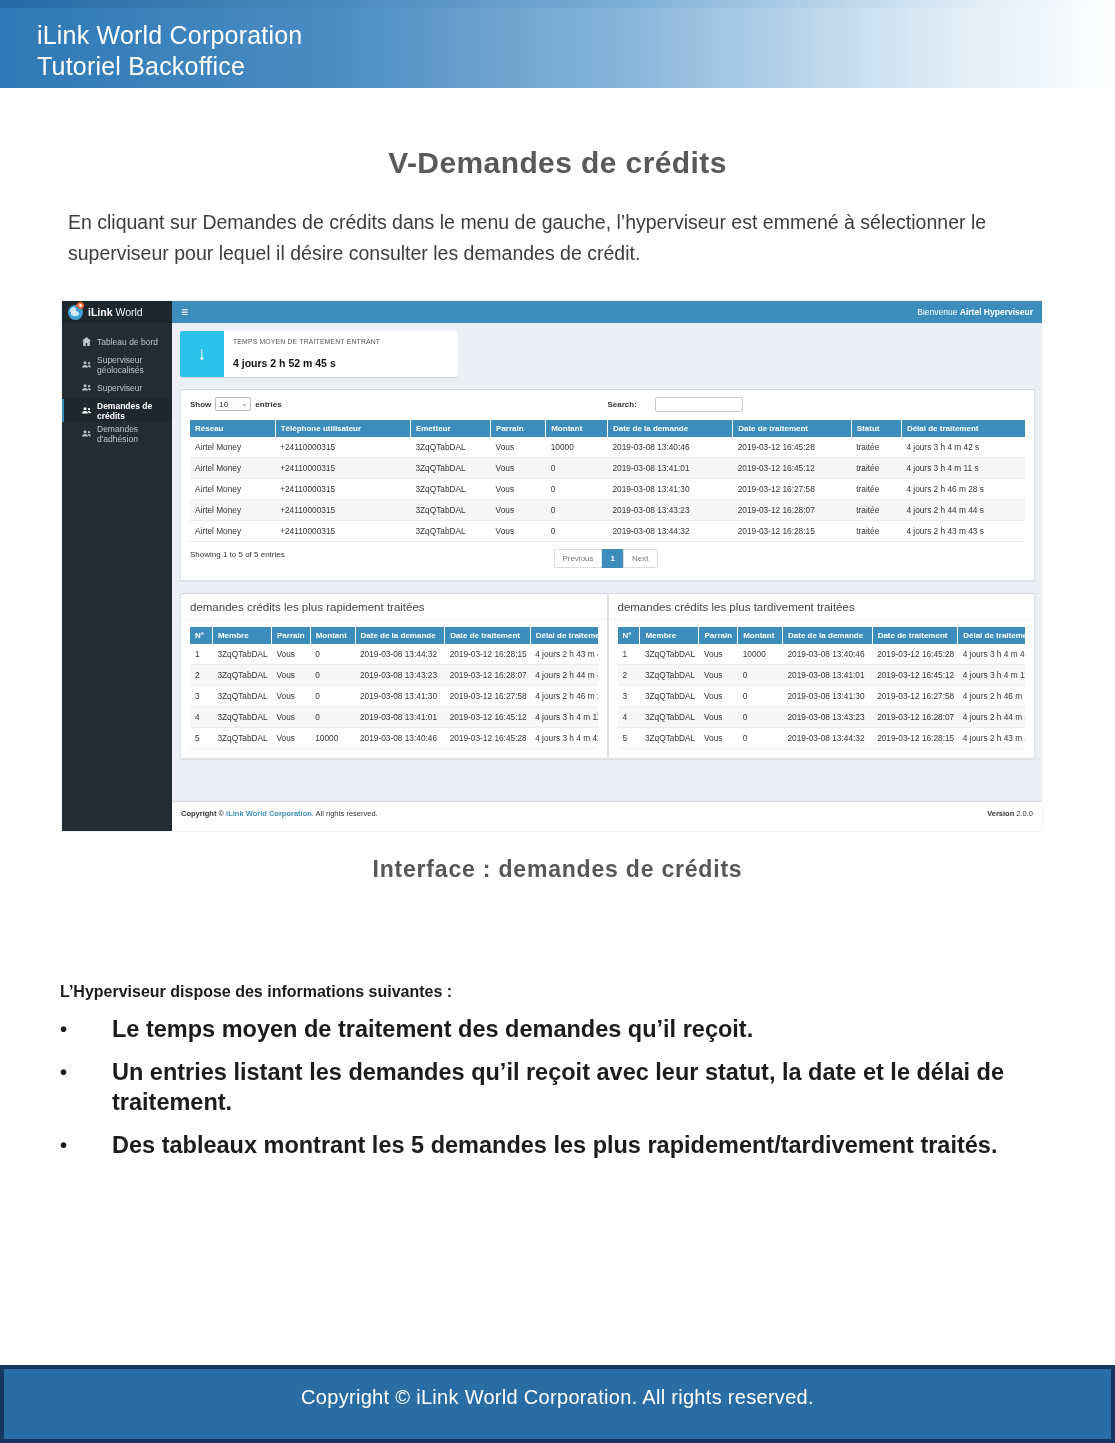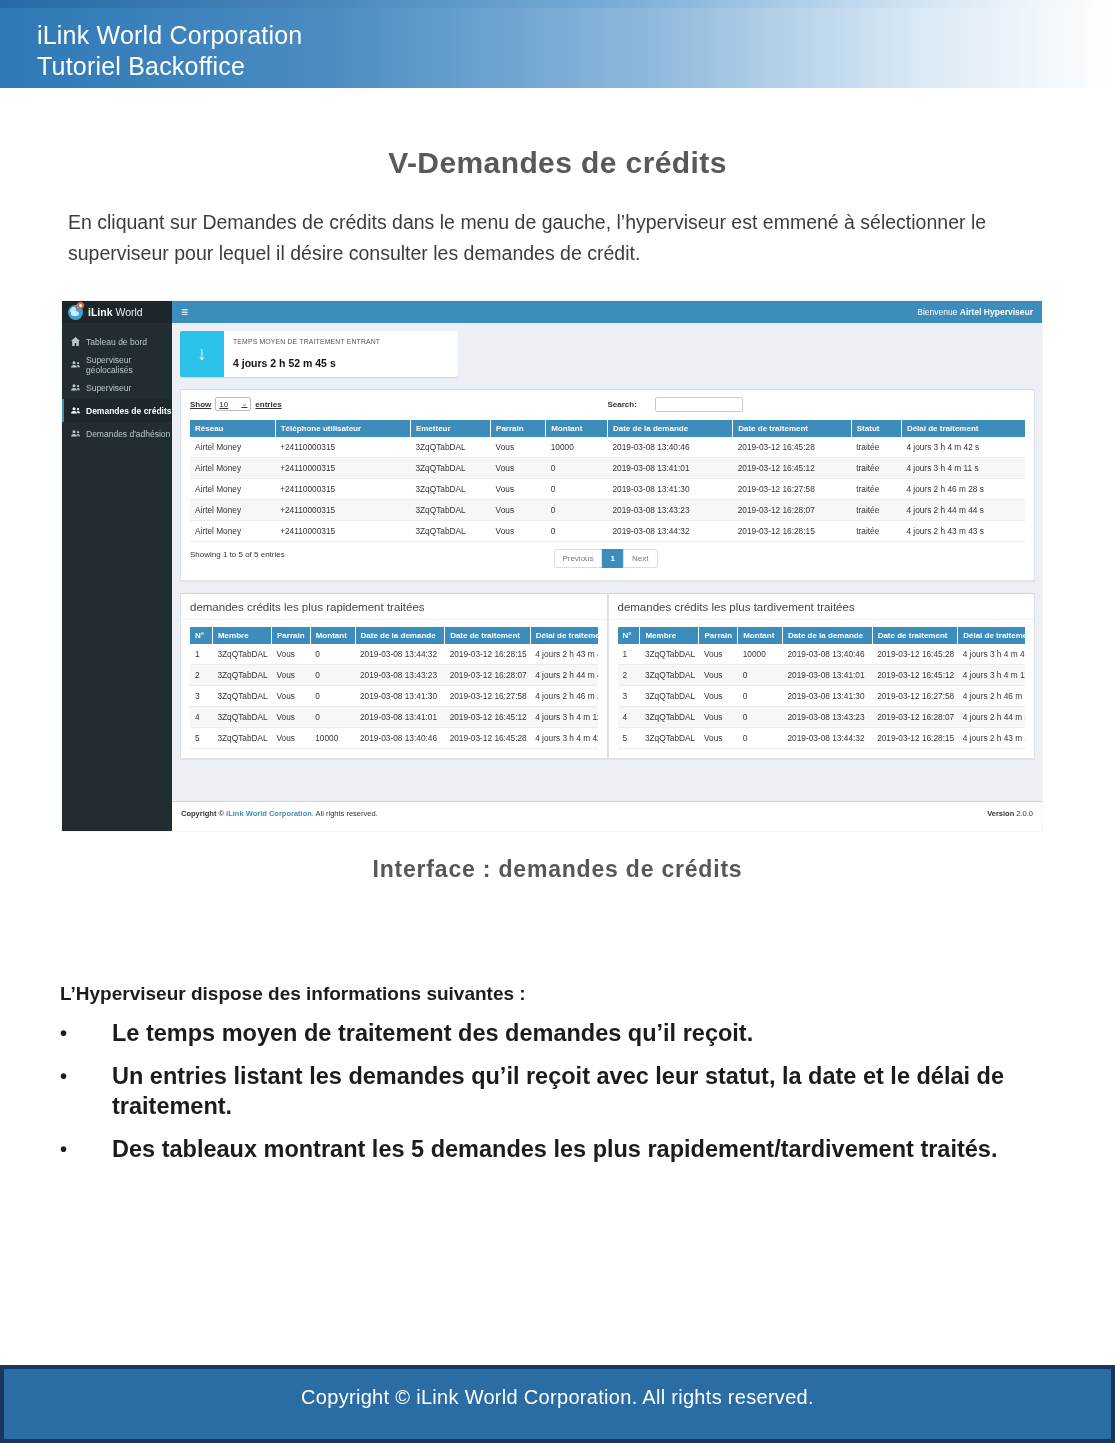--- a/index.html
+++ b/index.html
@@ -35,21 +35,21 @@
   .logo::before{ content:""; position:absolute; left:3px; top:6px; width:8px; height:5px;
     background:#e9f5fb; border-radius:40% 60% 50% 50%; opacity:.85; }
   .logo .pin{ position:absolute; right:-1px; top:-3px; width:7px; height:7px; border-radius:50% 50% 50% 0;
     background:#e8683a; transform:rotate(45deg); }
   .logo .pin::after{ content:""; position:absolute; left:2px; top:2px; width:3px; height:3px; border-radius:50%; background:#fff; }
   .brand-text{ color:#fff; font-size:10.5px; white-space:nowrap; }
   .brand-text b{ font-weight:700; }
   .brand-text span{ font-weight:400; color:#e8eef2; }
 
   .sidebar{ flex:1; background:#222d32; padding-top:7px; }
-  .side-item{ height:23px; display:flex; align-items:center; gap:6px; padding-left:7px;
+  .side-item{ height:23px; display:flex; align-items:center; gap:6px; padding-left:18px;
     color:#b8c7ce; font-size:8.5px; cursor:pointer; border-left:2px solid transparent; }
   .side-item svg{ width:9px; height:9px; fill:currentColor; flex:none; }
   .side-item.active{ background:#1e282c; color:#fff; font-weight:700; border-left-color:#3c8dbc; }
 
   .shot-right{ flex:1; display:flex; flex-direction:column; min-width:0; }
   .navbar{ height:22px; background:#3c8dbc; display:flex; align-items:center; padding:0 9px; flex:none; }
   .hamburger{ color:#fff; font-size:12px; line-height:1; cursor:pointer; }
   .welcome{ margin-left:auto; color:#fff; font-size:8.5px; }
   .welcome b{ font-weight:700; }
 
@@ -60,21 +60,21 @@
     font-size:19px; font-weight:700; border-radius:2px 0 0 2px; flex:none; }
   .infobox-text{ padding:7px 9px; min-width:0; }
   .infobox-label{ font-size:6.8px; color:#555; letter-spacing:.2px; white-space:nowrap; }
   .infobox-value{ font-size:10.5px; font-weight:700; color:#111; margin-top:12px; }
 
   .panel{ background:#fff; border:1px solid #dfe3e8; border-top-color:#d2d6de; margin-top:12px; box-shadow:0 1px 1px rgba(0,0,0,.05); }
   .panel-title{ font-size:11.5px; color:#444; padding:7px 9px 6px; border-bottom:1px solid #f2f2f2; }
   .panel-body{ padding:7px 9px 9px; position:relative; }
 
   .dt-controls{ position:relative; height:18px; margin-bottom:5px; font-size:8px; color:#333; }
-  .show-group{ display:flex; align-items:center; gap:4px; font-weight:700;text-decoration:underline; }
+  .show-group{ display:flex; align-items:center; gap:4px; font-weight:700; }
   .fake-select{ display:inline-flex; align-items:center; justify-content:space-between; width:36px; height:14px;
     border:1px solid #b9bfc6; border-radius:2px; background:#fdfdfd; font-weight:400; padding:0 3px; cursor:pointer; }
   .fake-select .chev{ font-size:7px; color:#666; }
   .search-group{ position:absolute; left:50%; top:0; display:flex; align-items:center; gap:18px; font-weight:700; }
   .search-group input{ width:88px; height:15px; border:1px solid #c6cbd2; border-radius:2px; font-size:8px; padding:0 3px; outline:none; }
 
   table.dt{ width:100%; border-collapse:collapse; table-layout:fixed; }
   table.dt th{ background:#3c8dbc; color:#fff; font-size:8px; font-weight:700; text-align:left;
     padding:4px 5px; border-left:1px solid rgba(255,255,255,.18); white-space:nowrap; overflow:hidden; }
   table.dt th:first-child{ border-left:none; }
@@ -114,21 +114,21 @@
     padding:7px 9px 0; font-size:7.5px; color:#333; flex:none; }
   .shot-footer .left b{ font-weight:700; }
   .shot-footer .link{ color:#3c8dbc; font-weight:700; cursor:pointer; }
   .shot-footer .right{ margin-left:auto; }
   .shot-footer .right b{ font-weight:700; }
 
   
   .caption{ margin-top:25px; text-align:center; font-size:23px; font-weight:700; color:#565759; letter-spacing:.8px; }
 
   .info-block{ margin:100px 40px 0 60px; color:#1c1c1e; }
-  .info-heading{ font-size:19px; font-weight:700; }
+  .info-heading{ font-size:16px; font-weight:700; }
   .bullet{ display:flex; font-size:23.5px; font-weight:700; line-height:30px; margin-top:13px; }
   .bullet .dot{ width:52px; flex:none; font-size:20px; }
 
   
   .page-footer{ position:absolute; left:0; right:0; bottom:0; height:78px;
     background:#2a6ca4; border:4px solid #17365d; color:#fff; text-align:center; padding-top:17px;
     font-size:20px; font-weight:400; letter-spacing:.3px; }
 </style>
 </head>
 <body>

